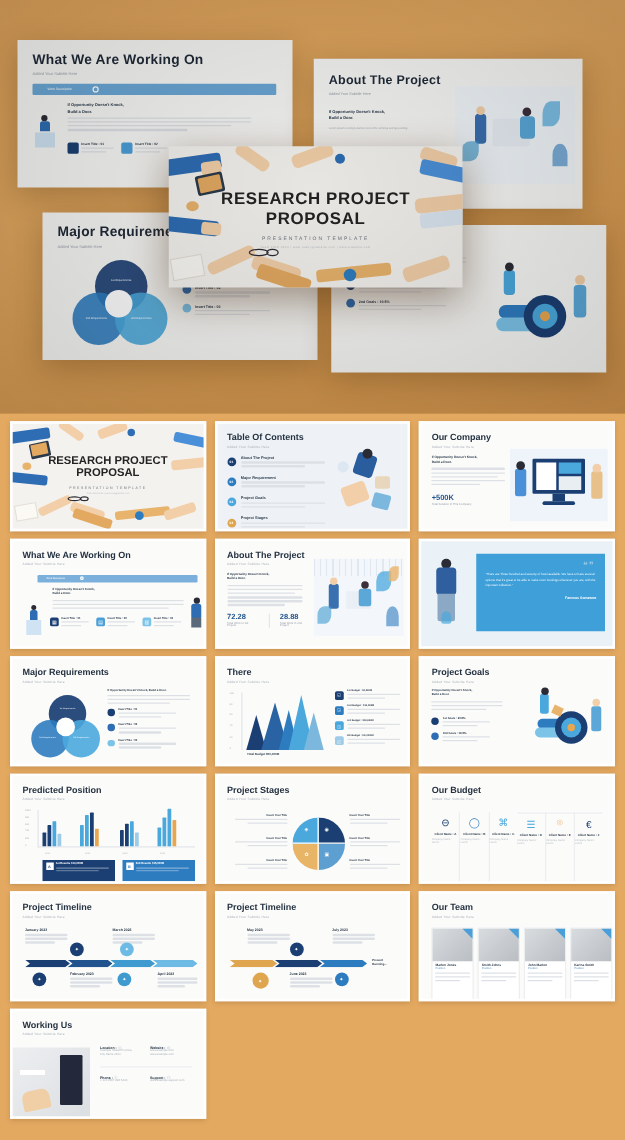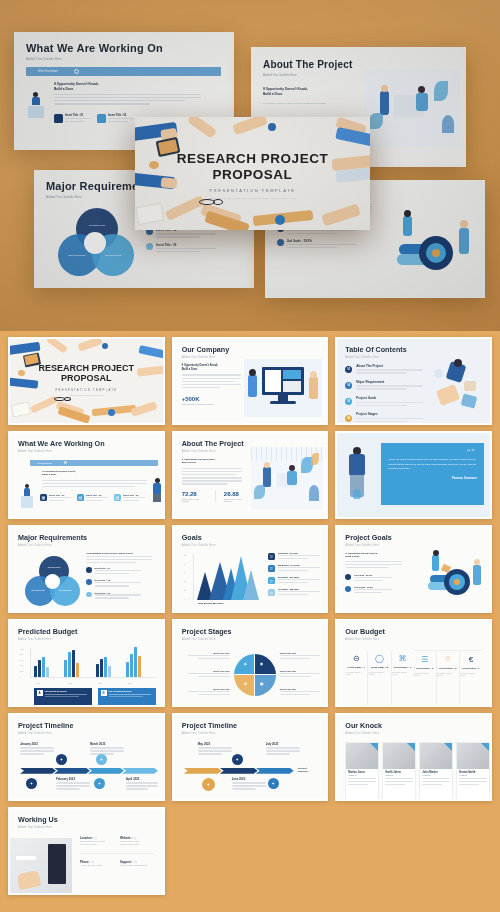--- a/index.html
+++ b/index.html
@@ -289,20 +289,67 @@
         <div style="position:absolute;left:54px;top:58px;width:7px;height:4px;border:.6px solid #2b2b35;border-radius:50%;"></div>
       </div>
       <div style="position:absolute;left:0;right:0;top:24px;text-align:center;">
         <div style="font-size:9px;font-weight:bold;color:#232323;line-height:1.15;">RESEARCH PROJECT</div>
         <div style="font-size:9px;font-weight:bold;color:#232323;line-height:1.15;">PROPOSAL</div>
         <div style="font-size:2.8px;color:#6c7681;letter-spacing:1.2px;margin-top:4px;">PRESENTATION TEMPLATE</div>
         <div style="font-size:1.8px;color:#bcc0c6;margin-top:2px;">Team 2018-2023  |  www.reallygreatsite.com</div>
       </div>
     </div>
 
+    <div class="cell" style="background:#eef2f6;">
+      <div class="t">Table Of Contents</div>
+      <div class="st">Added Your Subtitle Here</div>
+      <div class="body" style="width:84px">
+        <div class="toc-row">
+            <div class="bullet dot-num" style="background:#1b3f73">01</div>
+            <div class="toc-txt">
+              <div class="h">About The Project</div>
+              <div class="ln w9"></div>
+              <div class="ln w7"></div>
+            </div>
+          </div>
+        <div class="toc-row">
+            <div class="bullet dot-num" style="background:#2e7cc0">02</div>
+            <div class="toc-txt">
+              <div class="h">Major Requirement</div>
+              <div class="ln w9"></div>
+              <div class="ln w7"></div>
+            </div>
+          </div>
+        <div class="toc-row">
+            <div class="bullet dot-num" style="background:#4aa8dd">03</div>
+            <div class="toc-txt">
+              <div class="h">Project Goals</div>
+              <div class="ln w9"></div>
+              <div class="ln w7"></div>
+            </div>
+          </div>
+        <div class="toc-row">
+            <div class="bullet dot-num" style="background:#e0a64f">04</div>
+            <div class="toc-txt">
+              <div class="h">Project Stages</div>
+              <div class="ln w9"></div>
+              <div class="ln w7"></div>
+            </div>
+          </div>
+      </div>
+      <div style="position:absolute;right:4px;top:18px;width:56px;height:60px;">
+        <div style="position:absolute;left:18px;top:6px;width:16px;height:18px;background:#2a5d9e;border-radius:3px;transform:rotate(18deg);"></div>
+        <div style="position:absolute;left:24px;top:2px;width:8px;height:8px;border-radius:50%;background:#2b2b35;"></div>
+        <div style="position:absolute;left:8px;top:30px;width:20px;height:16px;background:#f2cfa8;border-radius:3px;transform:rotate(-20deg);"></div>
+        <div style="position:absolute;left:34px;top:24px;width:12px;height:10px;background:#e8d7bc;border-radius:2px;"></div>
+        <div style="position:absolute;left:32px;top:38px;width:14px;height:12px;background:#7cb8de;border-radius:2px;transform:rotate(15deg);"></div>
+        <div style="position:absolute;left:4px;top:12px;width:9px;height:9px;border-radius:50%;background:#dce7f1;"></div>
+      </div>
+    </div>
+
     <div class="cell">
       <div class="t">Our Company</div>
       <div class="st">Added Your Subtitle Here</div>
       <div class="body" style="width:64px">
         <div style="font-size:2.6px;font-weight:bold;color:#2b3a4a;line-height:1.5;white-space:pre-line;margin-bottom:3px">If Opportunity Doesn't Knock,
 Build a Door.</div>
         <div class="ln w9"></div>
           <div class="ln w9"></div>
           <div class="ln w8"></div>
           <div class="ln w9"></div>
@@ -314,67 +361,20 @@
         <div style="position:absolute;left:18px;top:8px;width:42px;height:28px;background:#1b3f73;border-radius:1px;"></div>
         <div style="position:absolute;left:21px;top:11px;width:16px;height:22px;background:#fff;"></div>
         <div style="position:absolute;left:39px;top:11px;width:18px;height:9px;background:#4aa8dd;"></div>
         <div style="position:absolute;left:39px;top:22px;width:18px;height:11px;background:#e9eef3;"></div>
         <div style="position:absolute;left:34px;top:36px;width:10px;height:6px;background:#1b3f73;"></div>
         <div style="position:absolute;left:26px;top:42px;width:26px;height:3px;background:#1b3f73;border-radius:2px;"></div>
         <div style="position:absolute;left:4px;top:16px;width:9px;height:22px;background:#4a90d9;border-radius:2px;"></div>
         <div style="position:absolute;left:5px;top:10px;width:7px;height:7px;border-radius:50%;background:#2b2b35;"></div>
         <div style="position:absolute;right:4px;top:18px;width:9px;height:22px;background:#e8c08a;border-radius:2px;"></div>
         <div style="position:absolute;right:5px;top:12px;width:7px;height:7px;border-radius:50%;background:#f2cfa8;"></div>
-      </div>
-    </div>
-
-    <div class="cell" style="background:#eef2f6;">
-      <div class="t">Table Of Contents</div>
-      <div class="st">Added Your Subtitle Here</div>
-      <div class="body" style="width:84px">
-        <div class="toc-row">
-            <div class="bullet dot-num" style="background:#1b3f73">01</div>
-            <div class="toc-txt">
-              <div class="h">About The Project</div>
-              <div class="ln w9"></div>
-              <div class="ln w7"></div>
-            </div>
-          </div>
-        <div class="toc-row">
-            <div class="bullet dot-num" style="background:#2e7cc0">02</div>
-            <div class="toc-txt">
-              <div class="h">Major Requirement</div>
-              <div class="ln w9"></div>
-              <div class="ln w7"></div>
-            </div>
-          </div>
-        <div class="toc-row">
-            <div class="bullet dot-num" style="background:#4aa8dd">03</div>
-            <div class="toc-txt">
-              <div class="h">Project Goals</div>
-              <div class="ln w9"></div>
-              <div class="ln w7"></div>
-            </div>
-          </div>
-        <div class="toc-row">
-            <div class="bullet dot-num" style="background:#e0a64f">04</div>
-            <div class="toc-txt">
-              <div class="h">Project Stages</div>
-              <div class="ln w9"></div>
-              <div class="ln w7"></div>
-            </div>
-          </div>
-      </div>
-      <div style="position:absolute;right:4px;top:18px;width:56px;height:60px;">
-        <div style="position:absolute;left:18px;top:6px;width:16px;height:18px;background:#2a5d9e;border-radius:3px;transform:rotate(18deg);"></div>
-        <div style="position:absolute;left:24px;top:2px;width:8px;height:8px;border-radius:50%;background:#2b2b35;"></div>
-        <div style="position:absolute;left:8px;top:30px;width:20px;height:16px;background:#f2cfa8;border-radius:3px;transform:rotate(-20deg);"></div>
-        <div style="position:absolute;left:34px;top:24px;width:12px;height:10px;background:#e8d7bc;border-radius:2px;"></div>
-        <div style="position:absolute;left:32px;top:38px;width:14px;height:12px;background:#7cb8de;border-radius:2px;transform:rotate(15deg);"></div>
-        <div style="position:absolute;left:4px;top:12px;width:9px;height:9px;border-radius:50%;background:#dce7f1;"></div>
       </div>
     </div>
   </div>
 
   <div class="row">
     <div class="cell">
       <div class="t">What We Are Working On</div>
       <div class="st">Added Your Subtitle Here</div>
       <div class="body">
         <div style="position:absolute;left:12px;top:2px;width:128px;height:6px;background:#7cb0dc;border-radius:1px;">
@@ -520,21 +520,21 @@
                 <div class="k" style="font-size:2.2px">Insert Title : 03</div>
                 <div class="ln" style="width:46px;margin-top:.8px"></div>
                 <div class="ln" style="width:34px"></div>
               </div>
             </div>
         </div>
       </div>
     </div>
 
     <div class="cell">
-      <div class="t">Goals</div>
+      <div class="t">There</div>
       <div class="st">Added Your Subtitle Here</div>
       <div class="body">
         <div style="position:absolute;left:2px;top:2px;width:80px;height:56px;">
           <div style="position:absolute;left:0;top:0;width:8px;height:46px;display:flex;flex-direction:column;justify-content:space-between;">
             <span class="axis-lbl">100</span>
               <span class="axis-lbl">80</span>
               <span class="axis-lbl">60</span>
               <span class="axis-lbl">40</span>
               <span class="axis-lbl">20</span>
               <span class="axis-lbl">0</span>
@@ -622,21 +622,21 @@
         <div style="position:absolute;left:17px;top:7px;width:6px;height:6px;border-radius:50%;background:#2b2b35;"></div>
         <div style="position:absolute;left:57px;top:22px;width:8px;height:20px;background:#5aa7d8;border-radius:2px;"></div>
         <div style="position:absolute;left:58px;top:16px;width:6px;height:6px;border-radius:50%;background:#f2cfa8;"></div>
         <div style="position:absolute;left:26px;top:22px;width:8px;height:7px;background:#e8b36c;transform:rotate(25deg);"></div>
       </div>
     </div>
   </div>
 
   <div class="row">
     <div class="cell">
-      <div class="t">Predicted Budget</div>
+      <div class="t">Predicted Position</div>
       <div class="st">Added Your Subtitle Here</div>
       <div class="body">
         <div style="position:absolute;left:2px;top:2px;width:136px;height:36px;">
           <div style="position:absolute;left:0;top:0;width:9px;height:30px;display:flex;flex-direction:column;justify-content:space-between;">
             <span class="axis-lbl">1000</span>
               <span class="axis-lbl">800</span>
               <span class="axis-lbl">600</span>
               <span class="axis-lbl">400</span>
               <span class="axis-lbl">200</span>
               <span class="axis-lbl">0</span>
@@ -850,21 +850,21 @@
             <div class="ln" style="width:34px"></div>
             <div class="ln" style="width:24px"></div>
           </div>
         <div class="tl-dot" style="position:absolute;left:50px;top:14px;background:#1b3f73;">✦</div>
         <div class="tl-dot" style="position:absolute;left:20px;top:38px;background:#e0a64f;width:13px;height:13px;">✦</div>
         <div class="tl-dot" style="position:absolute;left:86px;top:38px;background:#2e7cc0;">✦</div>
       </div>
     </div>
 
     <div class="cell">
-      <div class="t">Our Knock</div>
+      <div class="t">Our Team</div>
       <div class="st">Added Your Subtitle Here</div>
       <div class="body" style="display:flex;gap:3px;padding-top:2px;">
         <div class="member">
             <div class="mphoto"></div>
             <div style="padding:2px">
               <div class="mname">Marlon Jones</div>
               <div class="mrole">Position</div>
               <div class="ln" style="width:28px;margin-top:2px"></div>
               <div class="ln" style="width:28px"></div>
               <div class="ln" style="width:20px"></div>

